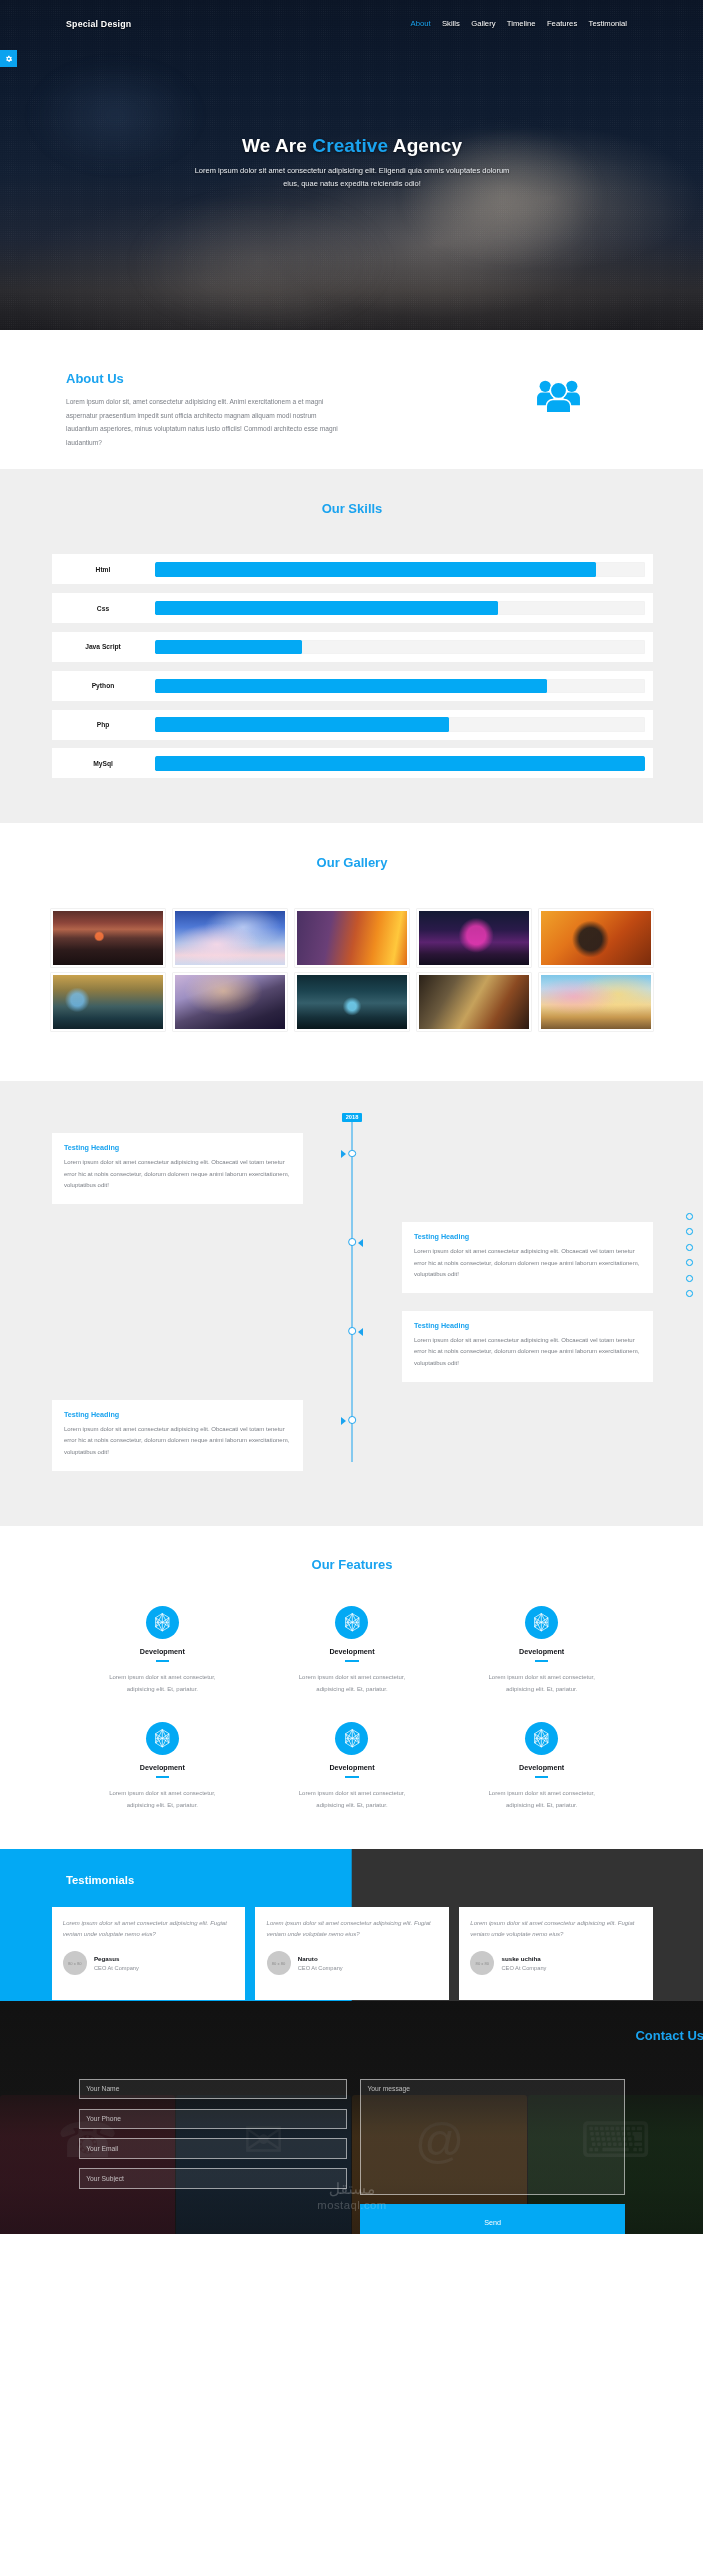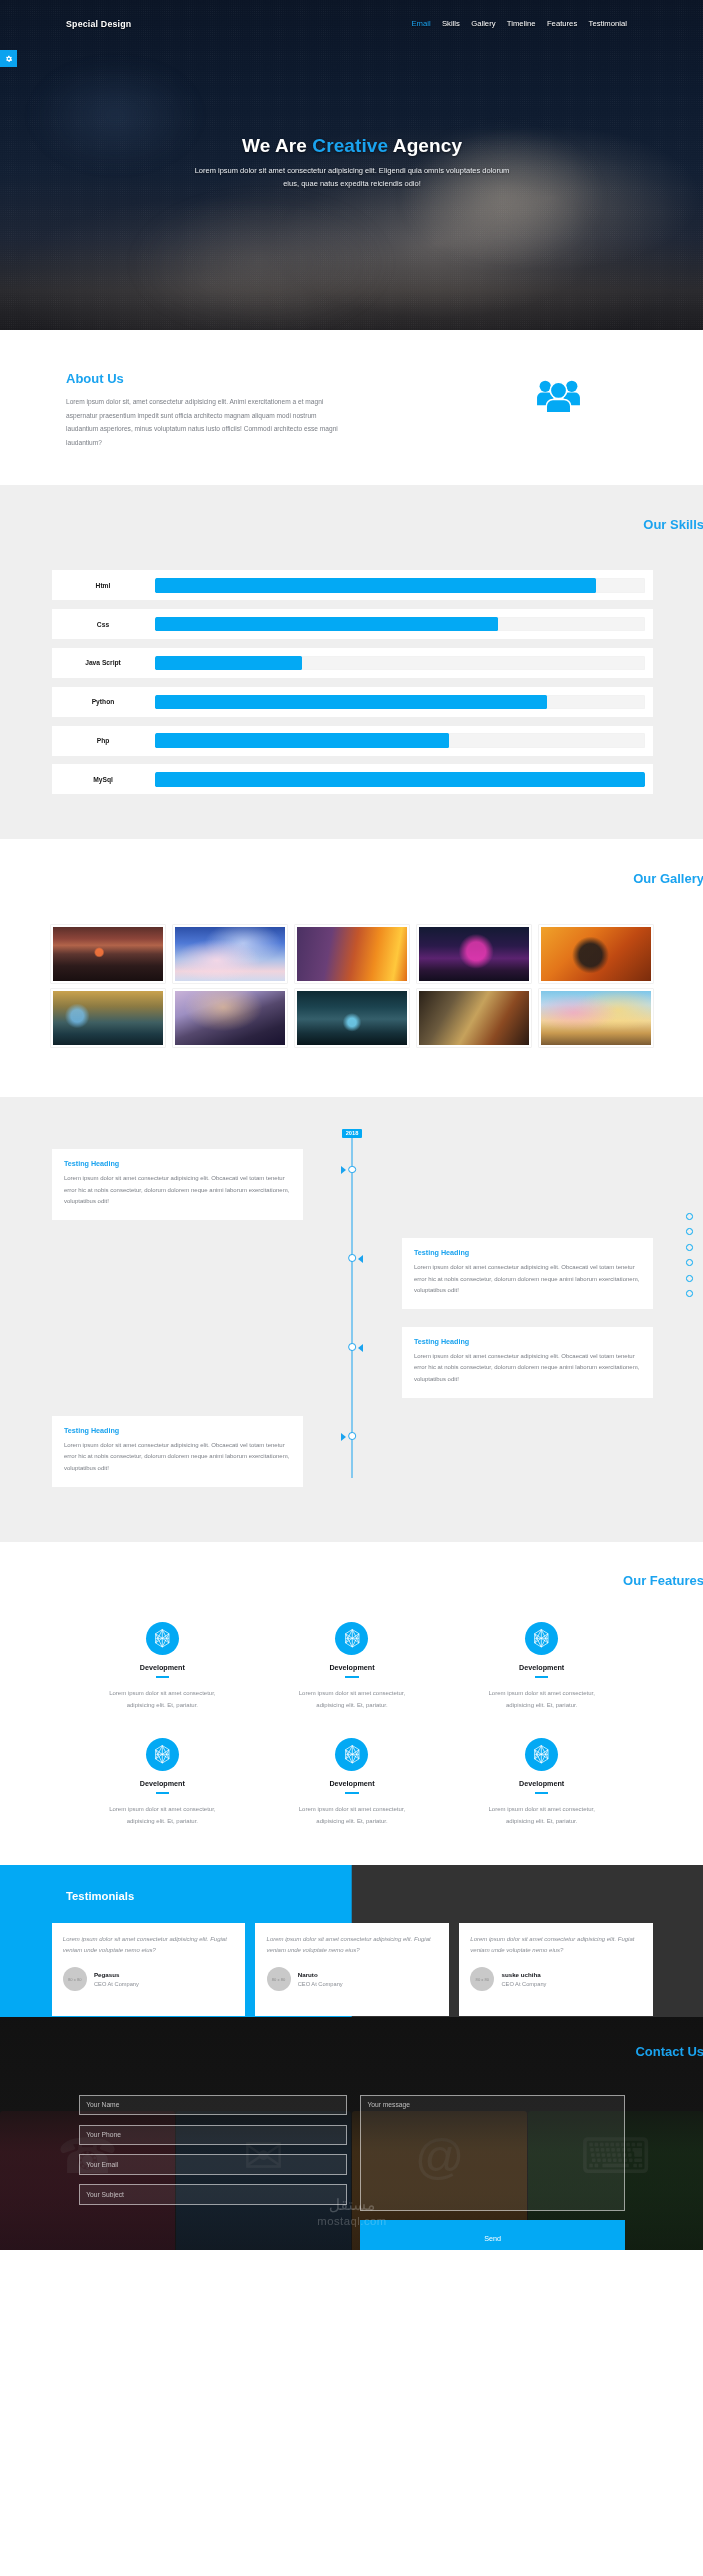--- a/index.html
+++ b/index.html
@@ -92,41 +92,41 @@
     margin:7.2px auto 0;
     width:330px;
     font-size:7.5px; line-height:1.75;
     color:#eceff3;
     text-shadow:0 0.5px 2.1px rgba(0,0,0,.6);
   }
 
   
   .about {
     width:704px; background:#ffffff;
-    padding:41px 0 36px;
+    padding:41px 0 20px;
   }
   .about-inner {
     width:572px; margin:0 auto;
     display:flex; align-items:flex-start; justify-content:space-between;
   }
   .about-left { width:330px; }
   .about-title {
     color:#1aa3ef; font-size:13px; font-weight:bold; margin-bottom:9.3px;
   }
   .about-text {
     color:#7b7f86; font-size:6.6px; line-height:2.05; width:281px;
   }
   .about-right {
     width:160px; display:flex; align-items:flex-start; justify-content:center;
     padding-top:7.2px;
   }
 
   
   .sec-title {
-    text-align:right; color:#1aa3ef;
+    text-align:center; color:#1aa3ef;
     font-size:13px; font-weight:bold;
   }
 
   
   .skills {
     width:704px; background:#efefef;
     padding:32px 0 36px;
   }
   .skills-list { width:601px; margin:38px auto 0; }
   .skill-row {
@@ -362,21 +362,21 @@
 
   <section class="hero">
     <div class="hero-dots"></div>
     <div class="hero-cloud-a"></div>
     <div class="hero-cloud-b"></div>
     <div class="hero-cloud-c"></div>
 
     <nav class="navbar">
       <div class="brand">Special Design</div>
       <div class="nav-links">
-        <a class="nav-link active">Email</a>
+        <a class="nav-link active">About</a>
         <a class="nav-link">Skills</a>
         <a class="nav-link">Gallery</a>
         <a class="nav-link">Timeline</a>
         <a class="nav-link">Features</a>
         <a class="nav-link">Testimonial</a>
       </div>
     </nav>
 
     <div class="settings-btn">
       <svg width="7.7" height="7.7" viewBox="0 0 24 24">

